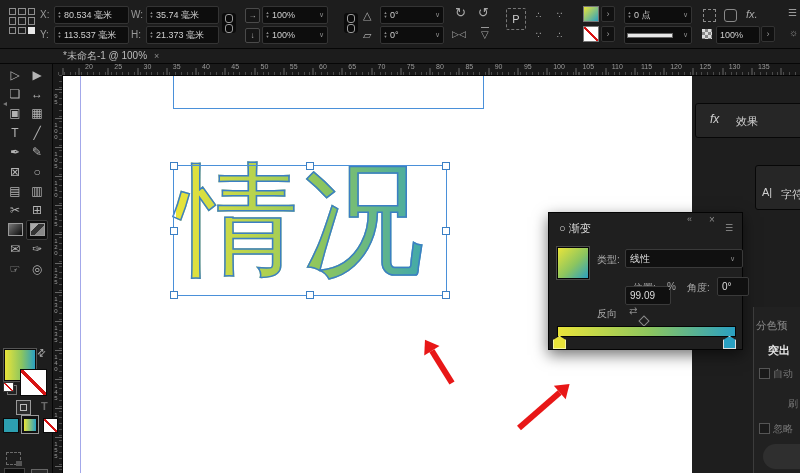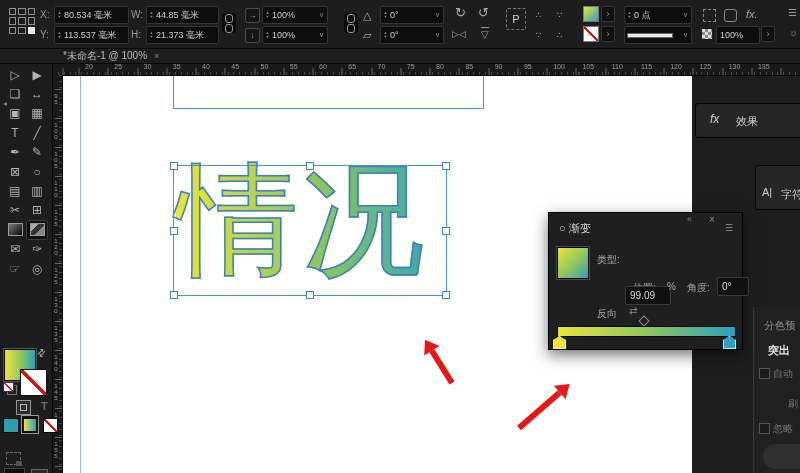--- a/index.html
+++ b/index.html
@@ -102,21 +102,21 @@
   #gstop-right{left:174px;background:#2aa0c2;}
   
   .dockpanel{background:#262626;border:1px solid #070707;z-index:11;overflow:hidden;}
   #fx-panel{left:695px;top:103px;width:105px;height:33px;border-radius:3px 0 0 3px;}
   #fx-panel .fx{position:absolute;left:14px;top:8px;font-style:italic;font-size:12px;color:#cfcfcf;}
   #fx-panel .t{position:absolute;left:40px;top:10px;font-size:11px;color:#cfcfcf;}
   #char-panel{left:755px;top:165px;width:45px;height:43px;border-radius:3px 0 0 3px;}
   #char-panel .ai{position:absolute;left:6px;top:20px;font-size:11px;color:#cfcfcf;}
   #char-panel .t{position:absolute;left:25px;top:21px;font-size:11px;color:#cfcfcf;white-space:nowrap;}
   #sep-panel{left:753px;top:307px;width:47px;height:166px;background:#212121;border-left:1px solid #3c3c3c;z-index:11;overflow:hidden;}
-  #sep-panel .title{position:absolute;left:10px;top:12px;font-size:10.5px;color:#8c8c8c;white-space:nowrap;text-align:right;}
+  #sep-panel .title{position:absolute;left:2px;top:12px;font-size:10.5px;color:#8c8c8c;white-space:nowrap;text-align:right;}
   #sep-panel .hl{position:absolute;left:14px;top:36px;font-size:11px;font-weight:bold;color:#e6e6e6;white-space:nowrap;}
   .cbx{position:absolute;width:9px;height:9px;border:1px solid #555;background:#1a1a1a;}
   .cbx-lbl{position:absolute;font-size:10px;color:#777;white-space:nowrap;}
   #sep-refresh{position:absolute;left:34px;top:90px;font-size:10px;color:#777;}
   #sep-pill{position:absolute;left:9px;top:137px;width:60px;height:25px;background:#2f2f2f;border-radius:13px;}
   #tab-chev{position:absolute;left:3px;top:51px;font-size:8px;color:#777;}
   .rt-icon{position:absolute;color:#9a9a9a;font-size:10px;}
   .cornerdot{position:absolute;width:11px;height:11px;border:1px dashed #8a8a8a;}
   .cornerround{position:absolute;width:11px;height:11px;border:1px solid #8a8a8a;border-radius:3px;}
   .strokeline{width:44px;height:3px;background:#e8e8e8;border:1px solid #666;margin-left:2px;}
@@ -142,21 +142,21 @@
       <span>80.534 毫米</span>
   </div>
   <span class="lbl" style="left:40px;top:27px;">Y:</span>
   <div class="field" style="left:54px;top:26px;width:73px;">
     <span class="stepper">▲<br>▼</span>
       <span>113.537 毫米</span>
   </div>
   <span class="lbl" style="left:131px;top:7px;">W:</span>
   <div class="field" style="left:146px;top:6px;width:71px;">
     <span class="stepper">▲<br>▼</span>
-      <span>44.85 毫米</span>
+      <span>35.74 毫米</span>
   </div>
   <span class="lbl" style="left:131px;top:27px;">H:</span>
   <div class="field" style="left:146px;top:26px;width:71px;">
     <span class="stepper">▲<br>▼</span>
       <span>21.373 毫米</span>
   </div>
   <div class="chain" style="left:222px;top:13px;">
       <i></i>
       <i></i>
     </div>
@@ -370,20 +370,24 @@
   <span class="title">
     <span>○</span>
     <span>渐变</span>
   </span>
   <span id="gp-collapse">«</span>
   <span id="gp-close">×</span>
   <span id="gp-menu">☰</span>
   <div id="gp-swatch"></div>
 
   <span class="gp-lbl" style="left:48px;top:40px;">类型:</span>
+  <div class="gp-field" style="left:76px;top:36px;width:108px;">
+    <span>线性</span>
+    <span class="caret">∨</span>
+  </div>
 
   <span class="gp-lbl" style="left:48px;top:68px;margin-left:36px;">位置:</span>
   <div class="gp-field" style="left:76px;top:73px;width:36px;">
     <span>99.09</span>
   </div>
   <span class="gp-lbl" style="left:118px;top:68px;">%</span>
   <span class="gp-lbl" style="left:138px;top:68px;">角度:</span>
   <div class="gp-field" style="left:168px;top:64px;width:22px;">
     <span>0°</span>
   </div>

